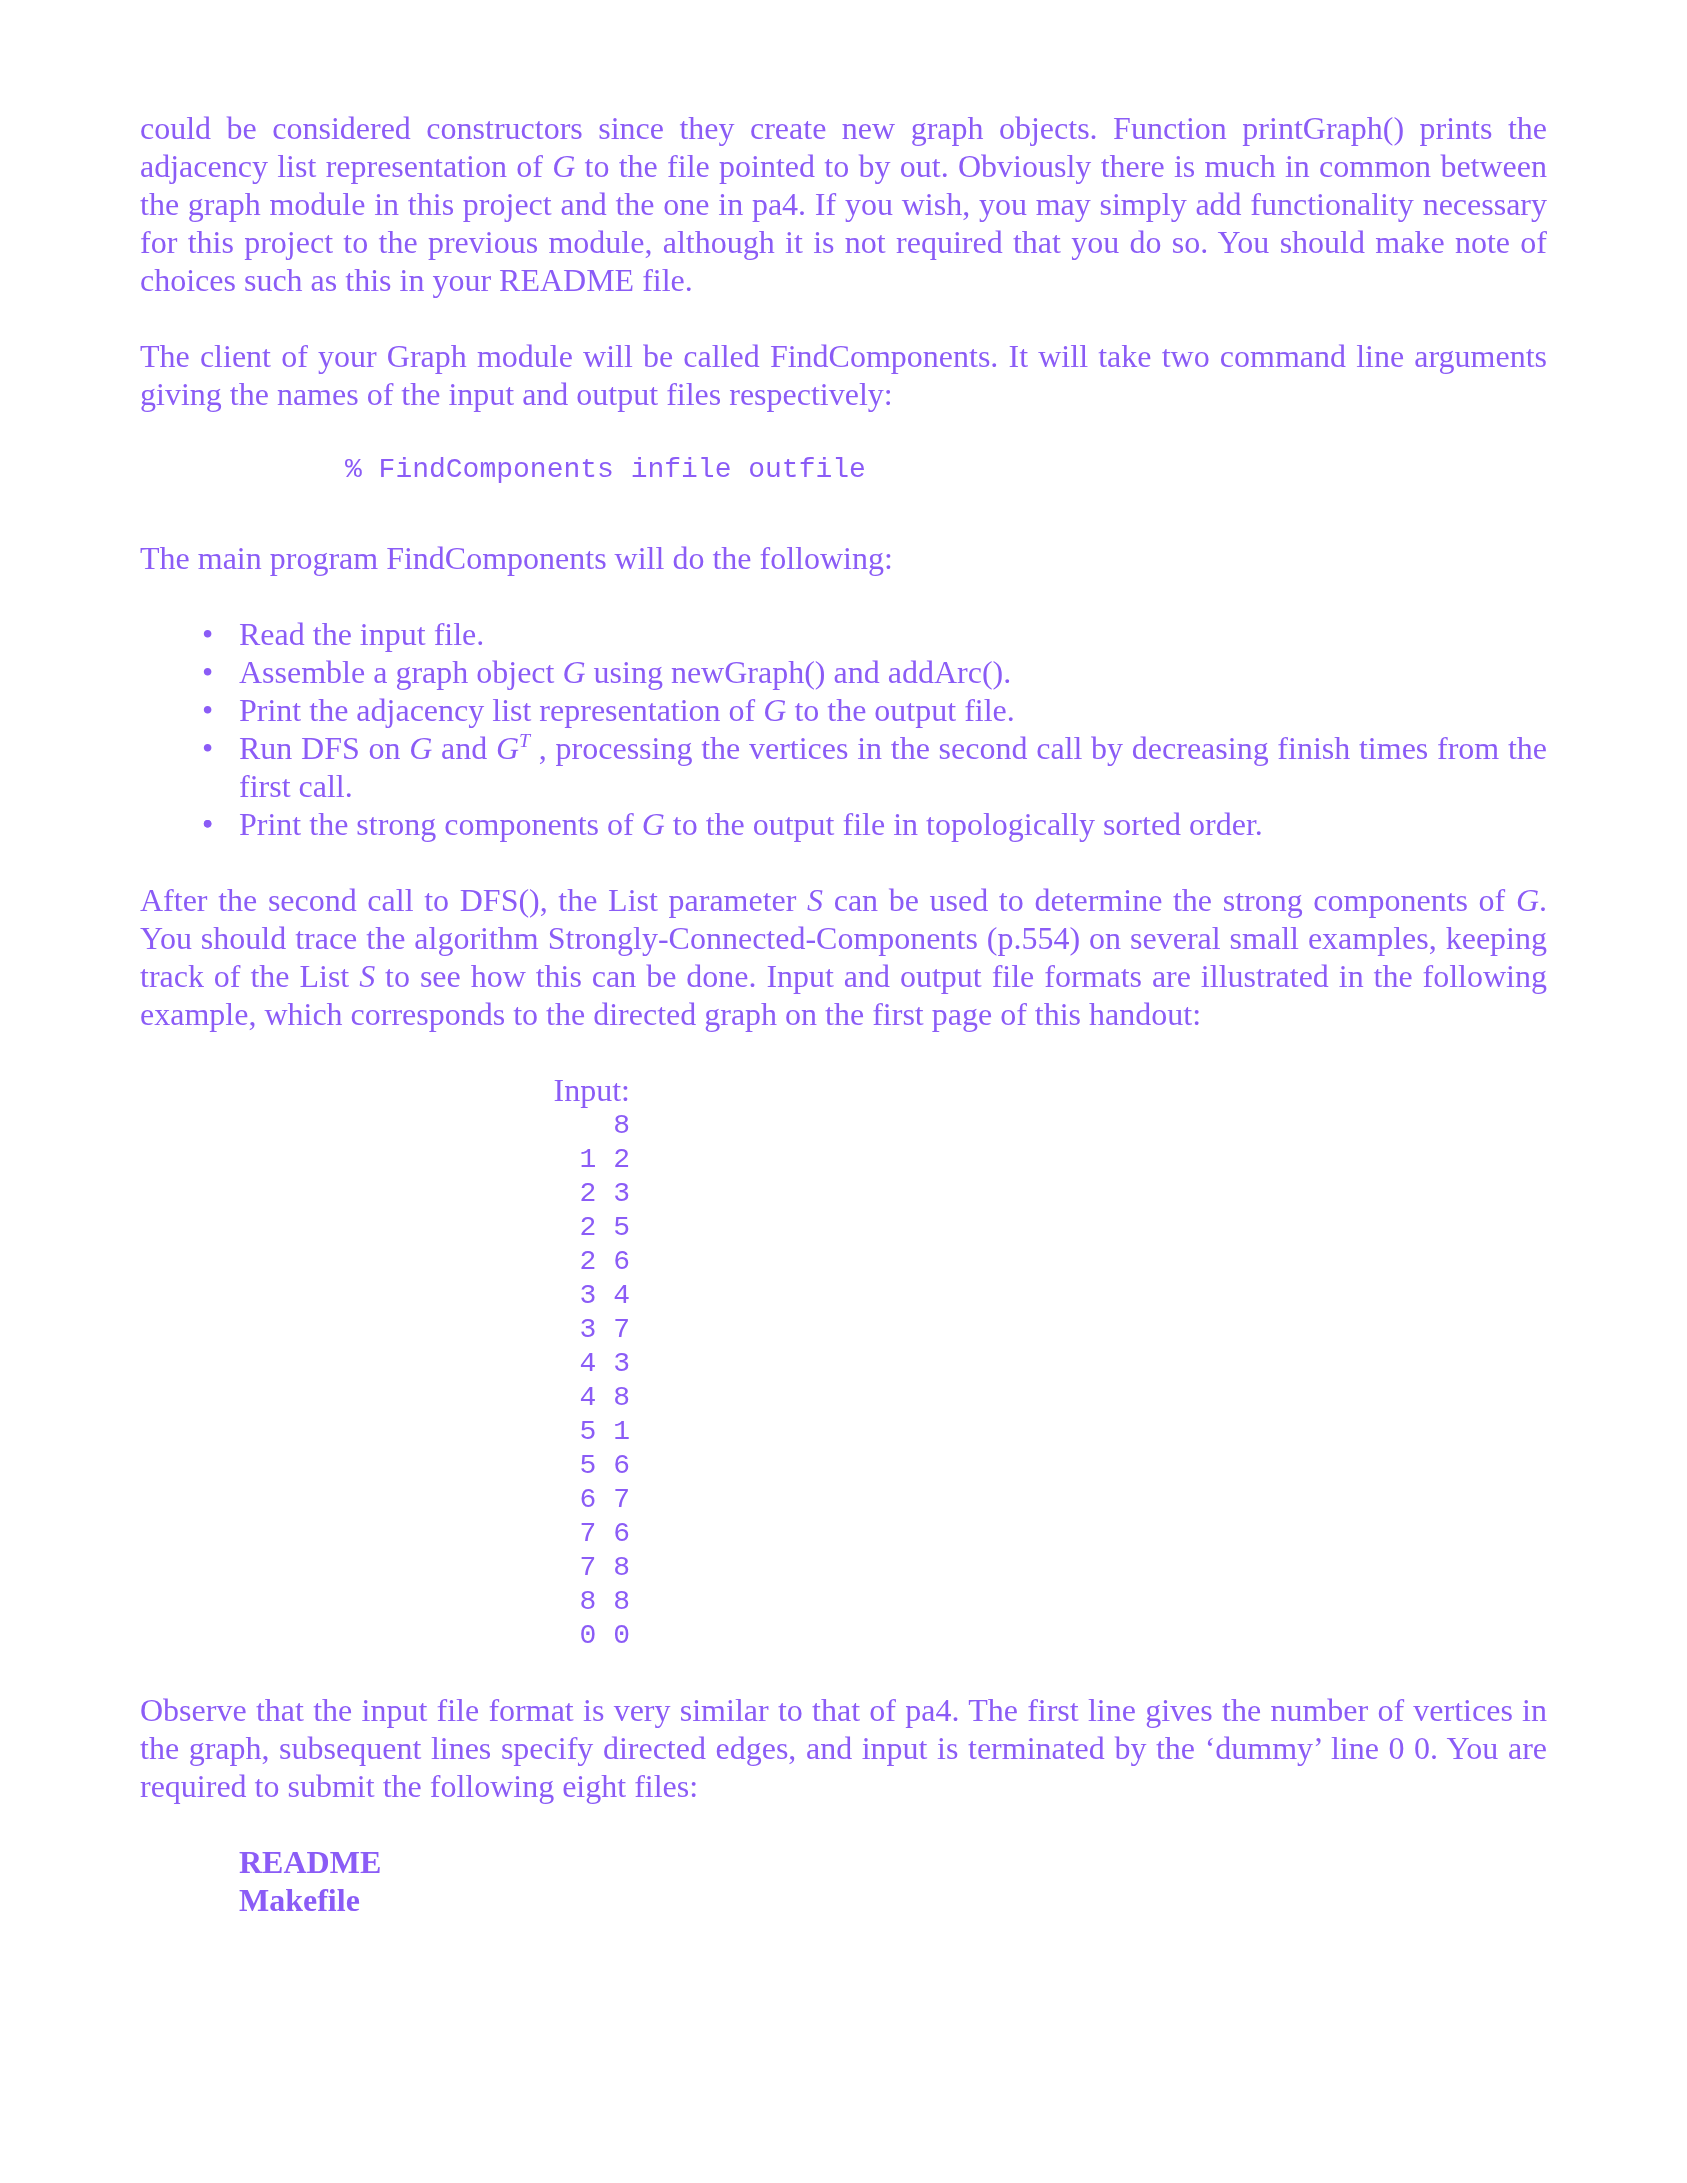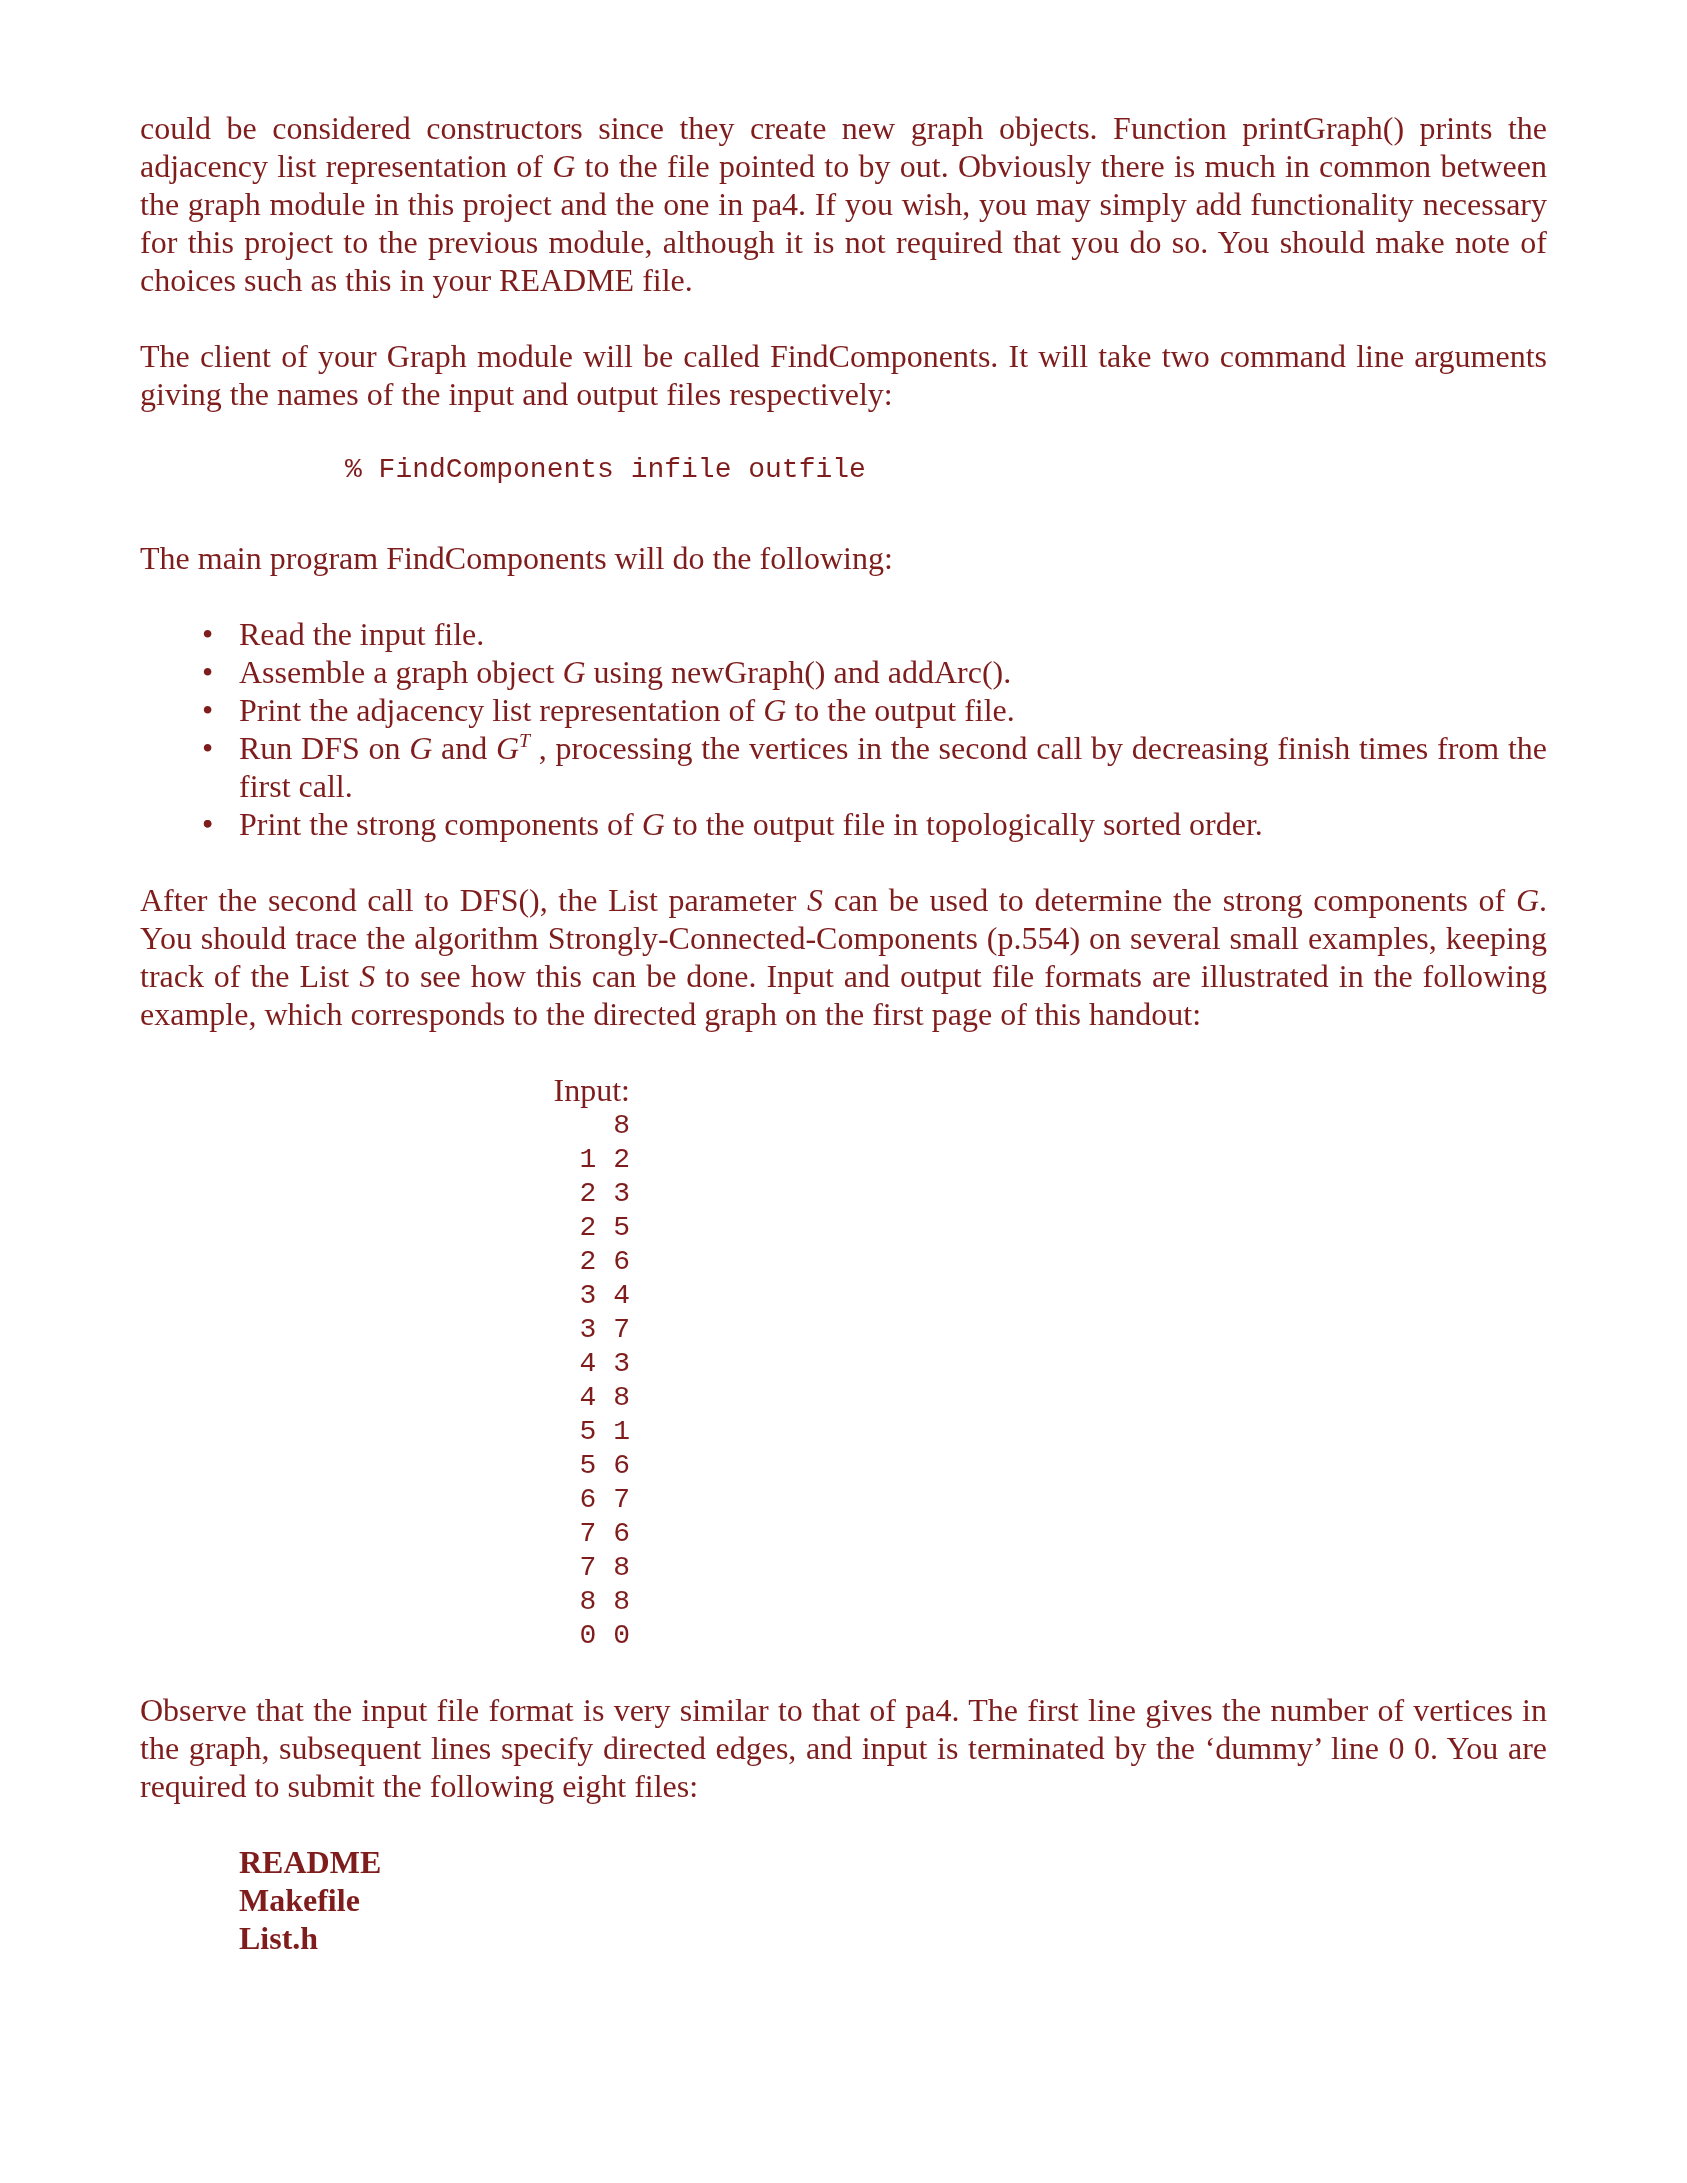--- a/index.html
+++ b/index.html
@@ -7,21 +7,21 @@
     padding: 0;
     background: #ffffff;
   }
   .page {
     position: relative;
     width: 1687px;
     height: 2183px;
     box-sizing: border-box;
     padding: 109px 140px 0 140px;
     background: #ffffff;
-    color: #7f1d1d;
+    color: #8b5cf6;
     font-family: "Liberation Serif", serif;
     font-size: 32px;
     line-height: 38px;
     overflow: hidden;
   }
   p.body-para {
     margin: 0 0 38px 0;
     text-align: justify;
   }
   .mono {
@@ -125,17 +125,16 @@
 8 8
 0 0</div>
     </div>
   </div>
 
   <p class="body-para">Observe that the input file format is very similar to that of pa4.  The first line gives the number of vertices in the graph, subsequent lines specify directed edges, and input is terminated by the ‘dummy’ line 0 0.  You are required to submit the following eight files:</p>
 
   <div class="files">
       <div class="file-item">README</div>
       <div class="file-item">Makefile</div>
-      <div class="file-item">List.h</div>
     </div>
 
 </div>
 
 
 </body></html>

